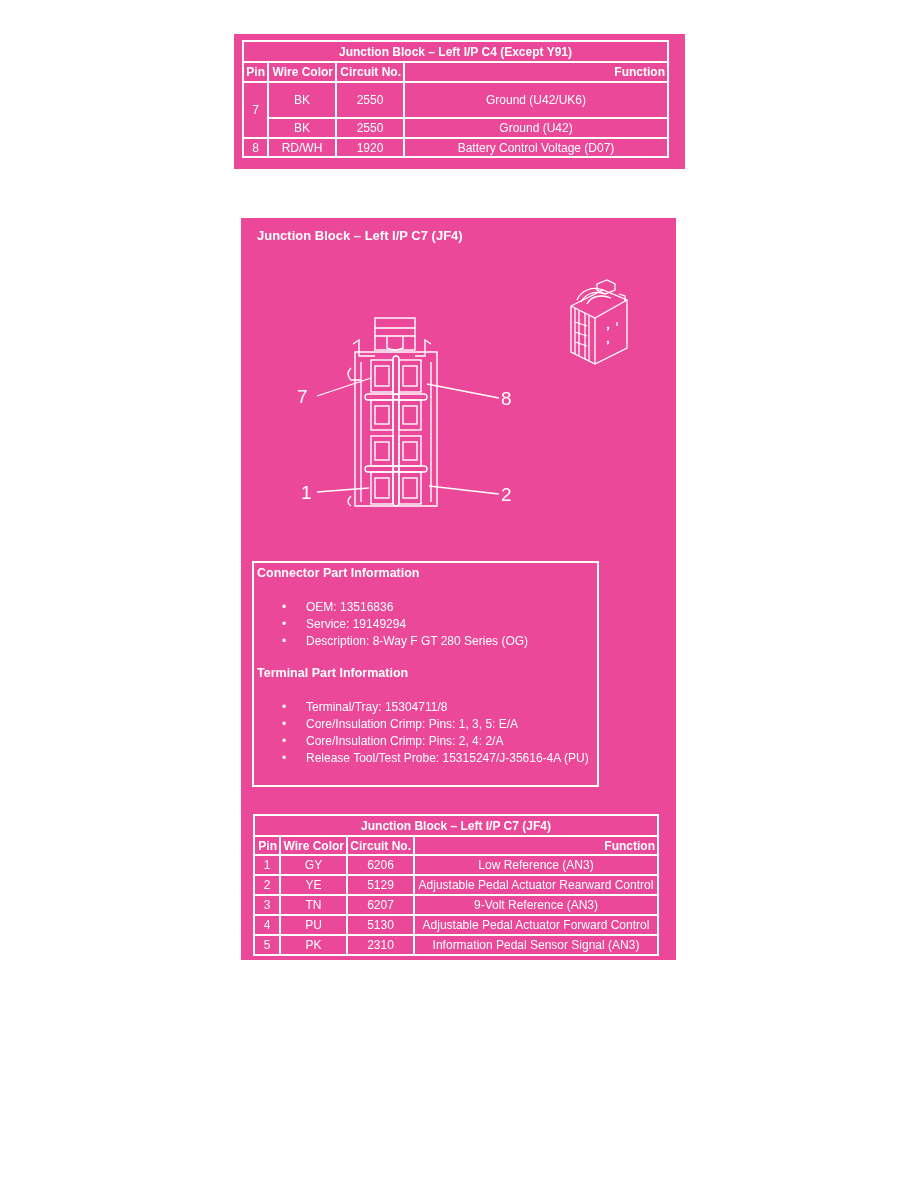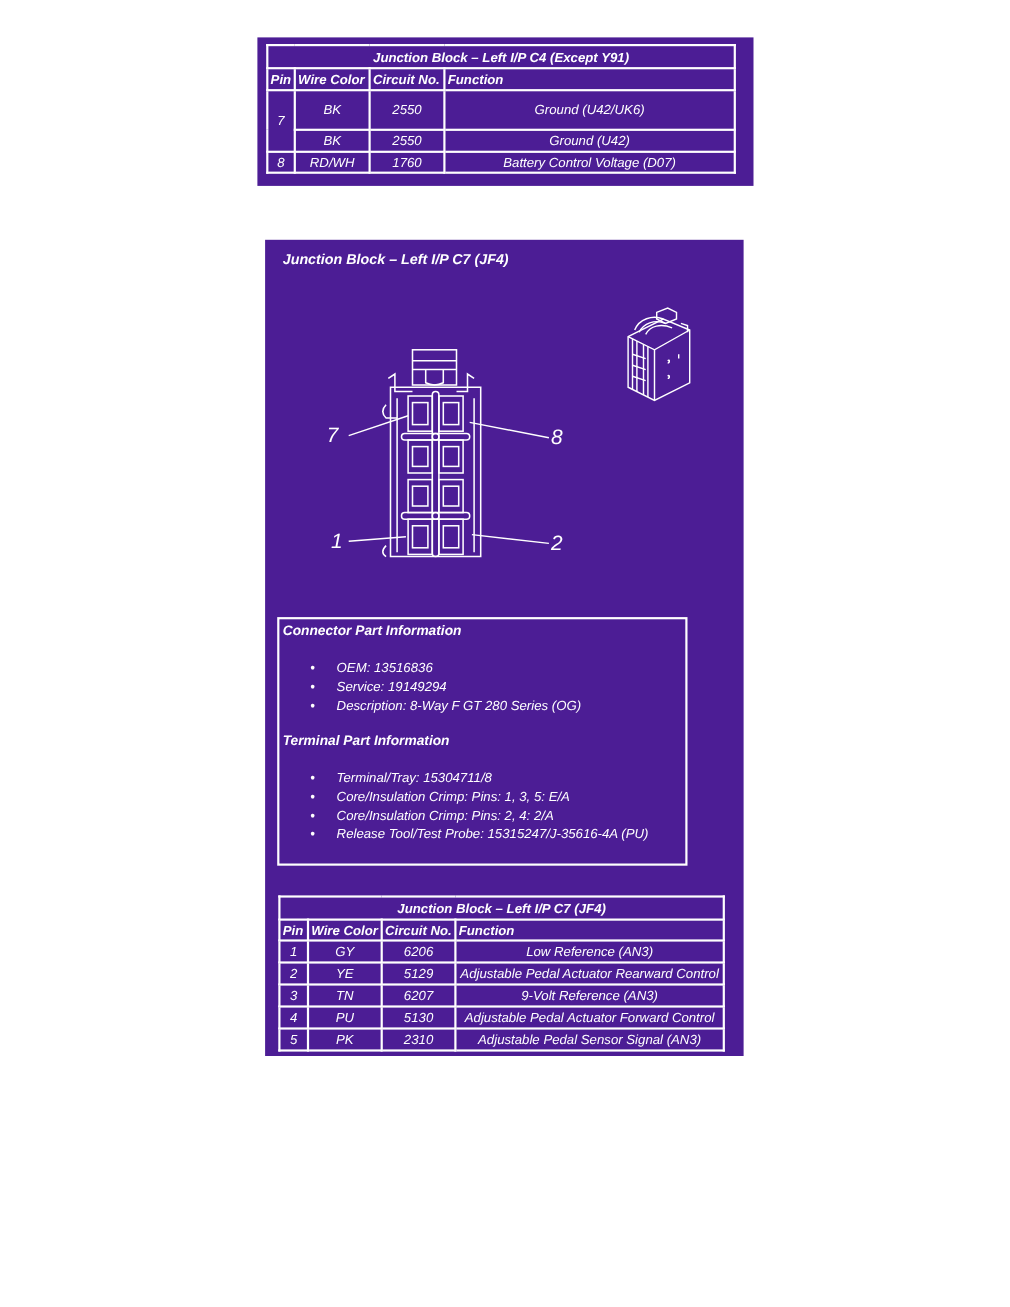--- a/index.html
+++ b/index.html
@@ -1,22 +1,22 @@
 <!DOCTYPE html>
 <html><head>
   <meta charset="utf-8">
   <style>
     html, body { margin: 0; padding: 0; background: #ffffff; }
     body { width: 918px; height: 1188px; position: relative; overflow: hidden;
            font-family: "Liberation Sans", sans-serif; color: #ffffff; }
-    .panel { position: absolute; background: #4c1d95; font-style: italic; }
+    .panel { position: absolute; background: #ec4899; }
     table.wt { position: absolute; border-collapse: collapse; table-layout: fixed;
                font-family: "Liberation Sans", sans-serif; font-size: 12px; color: #ffffff; }
     table.wt td, table.wt th { border: 2px solid #ffffff; padding: 0 2px; white-space: nowrap; overflow: hidden; }
-    table.wt th { font-weight: bold; text-align: left; }
+    table.wt th { font-weight: bold; text-align: right; }
     table.wt td.c { text-align: center; }
     table.wt td.l { text-align: center; }
     .title-cell { font-weight: bold; text-align: center; }
     .panel-title { position: absolute; left: 16px; top: 10px; font-weight: bold; font-size: 13px; }
     .infobox { position: absolute; border: 2px solid #ffffff; font-size: 12px; }
     .infobox h3 { position: absolute; margin: 0; font-size: 12.5px; font-weight: bold; left: 3px; }
     .infobox ul { position: absolute; margin: 0; padding: 0; list-style: none; left: 28px; }
     .infobox li { height: 17px; line-height: 17px; position: relative; padding-left: 24px; }
     .infobox li::before { content: "\2022"; position: absolute; left: 0; top: 0; }
     .callout { position: absolute; font-size: 19px; font-weight: normal; }
@@ -50,21 +50,21 @@
       <td class="l">Ground (U42/UK6)</td>
     </tr>
     <tr style="height:20px">
       <td class="c">BK</td>
       <td class="c">2550</td>
       <td class="l">Ground (U42)</td>
     </tr>
     <tr style="height:19px">
       <td class="c">8</td>
       <td class="c">RD/WH</td>
-      <td class="c">1760</td>
+      <td class="c">1920</td>
       <td class="l">Battery Control Voltage (D07)</td>
     </tr>
   </tbody>
     </table>
 </div>
 
 <div class="panel" style="left:241px; top:218px; width:435px; height:742px;">
   <div class="panel-title">Junction Block – Left I/P C7 (JF4)</div>
 
   <svg style="left:322px; top:60px;" width="80" height="90" viewBox="0 0 80 90" fill="none" stroke="#fff" stroke-width="1.3">
@@ -121,21 +121,21 @@
     <path d="M76 178 L130 160"></path>
     <path d="M186 166 L258 180"></path>
     <path d="M76 274 L128 270"></path>
     <path d="M188 268 L258 276"></path>
   </svg>
   <div class="callout" style="left:56px; top:168px;">7</div>
   <div class="callout" style="left:260px; top:170px;">8</div>
   <div class="callout" style="left:60px; top:264px;">1</div>
   <div class="callout" style="left:260px; top:266px;">2</div>
 
-  <div class="infobox" style="left:11px; top:343px; width:343px; height:222px;padding-left:26px;">
+  <div class="infobox" style="left:11px; top:343px; width:343px; height:222px;">
     <h3 style="top:3px;">Connector Part Information</h3>
     <ul style="top:36px;">
       <li>OEM: 13516836</li>
       <li>Service: 19149294</li>
       <li>Description: 8-Way F GT 280 Series (OG)</li>
     </ul>
     <h3 style="top:103px;">Terminal Part Information</h3>
     <ul style="top:136px;">
       <li>Terminal/Tray: 15304711/8</li>
       <li>Core/Insulation Crimp: Pins: 1, 3, 5: E/A</li>
@@ -182,17 +182,17 @@
     <tr style="height:20px">
       <td class="c">4</td>
       <td class="c">PU</td>
       <td class="c">5130</td>
       <td class="l">Adjustable Pedal Actuator Forward Control</td>
     </tr>
     <tr style="height:20px">
       <td class="c">5</td>
       <td class="c">PK</td>
       <td class="c">2310</td>
-      <td class="l">Adjustable Pedal Sensor Signal (AN3)</td>
+      <td class="l">Information Pedal Sensor Signal (AN3)</td>
     </tr>
   </tbody>
     </table>
 </div>
 
 </body></html>

